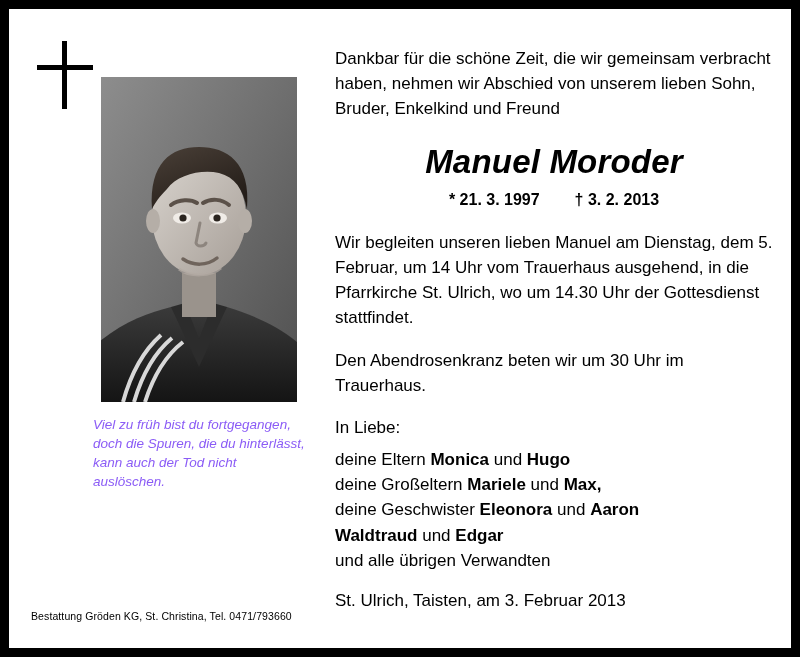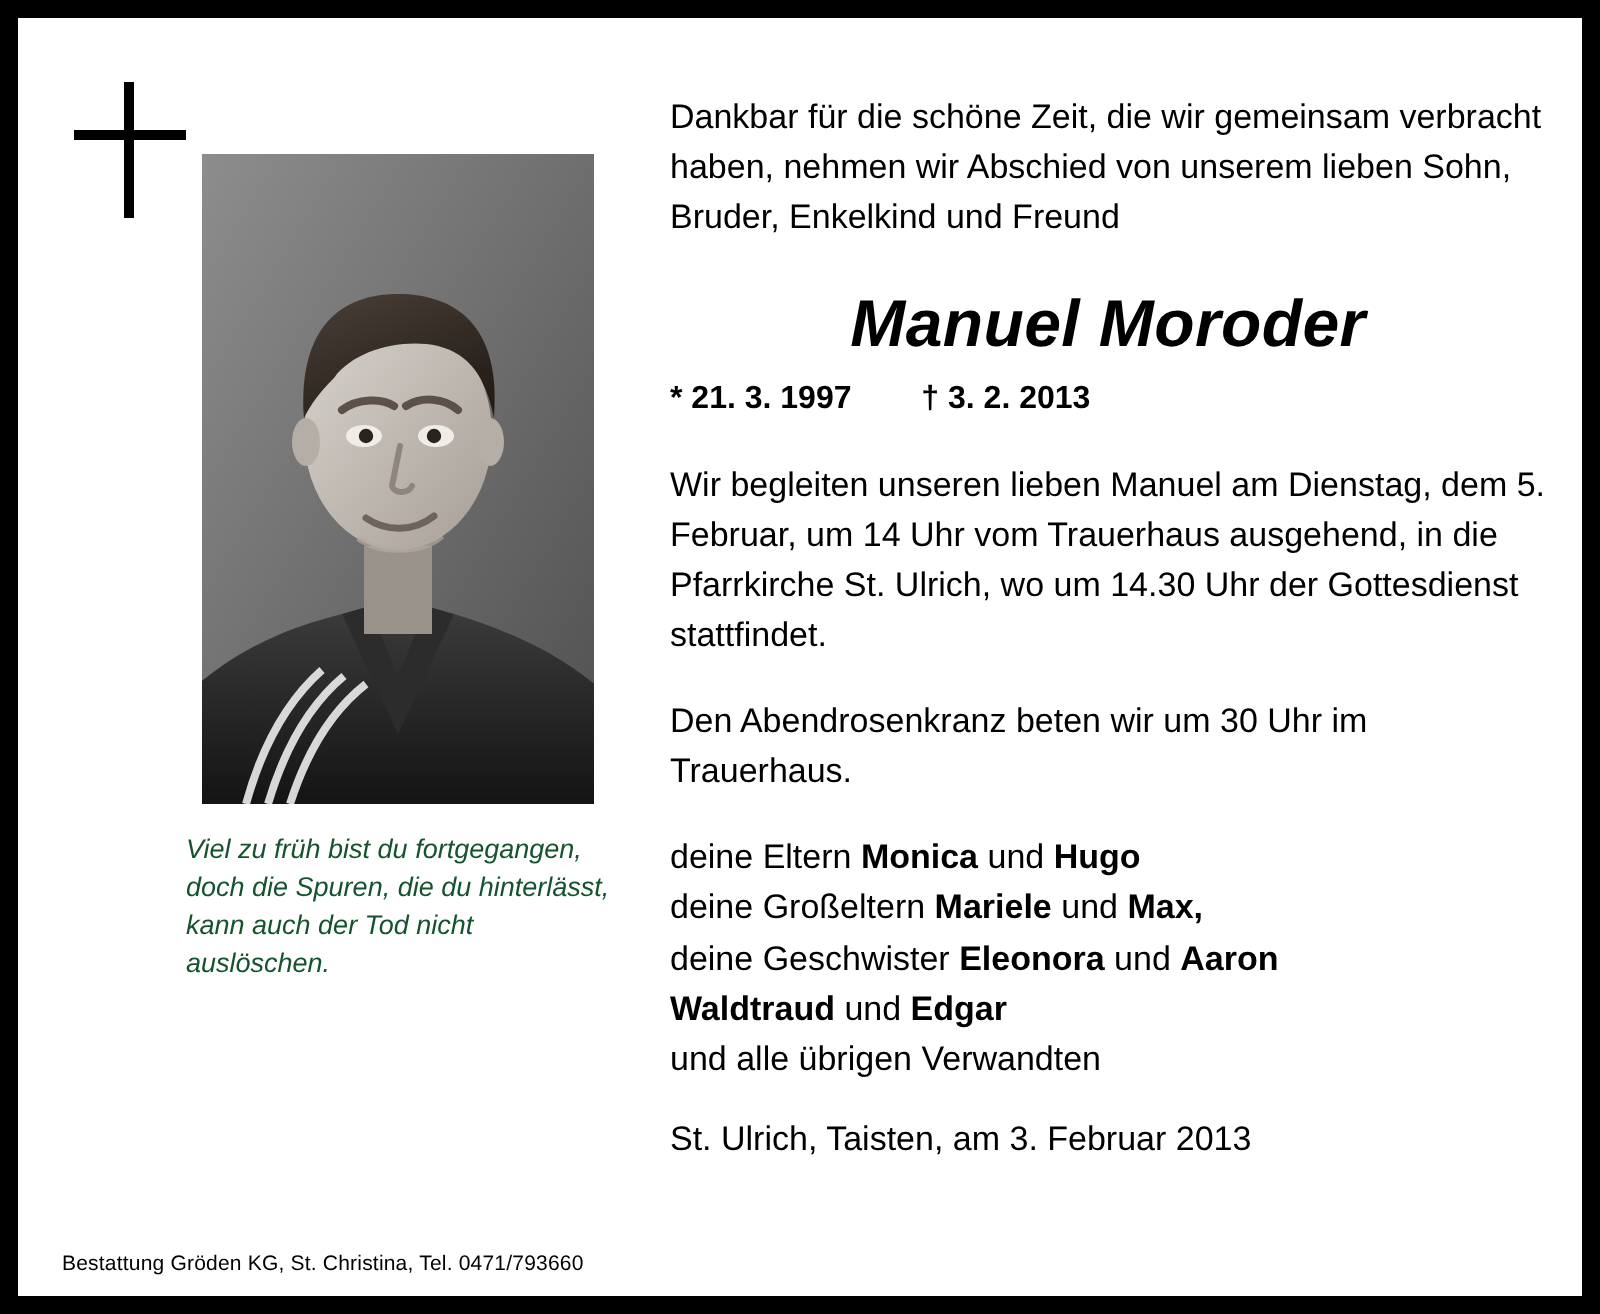--- a/index.html
+++ b/index.html
@@ -79,27 +79,27 @@
   .portrait svg { display: block; }
 
   .epitaph {
     position: absolute;
     left: 66px;
     top: 392px;
     width: 215px;
     font-style: italic;
     font-size: 13.5px;
     line-height: 1.42;
-    color: #14532d;
+    color: #8b5cf6;
   }
 
   .imprint {
     position: absolute;
     left: 4px;
-    bottom: 2px;
+    bottom: 18px;
     font-size: 10.5px;
     color: #000;
     letter-spacing: 0.1px;
   }
 
   
   .right-col {
     flex: 1 1 auto;
     padding-left: 18px;
     padding-top: 24px;
@@ -117,21 +117,21 @@
     font-weight: bold;
     text-align: center;
     margin: 0 0 10px 0;
     letter-spacing: 0.2px;
     font-style: italic;
   }
 
   .dates {
     font-size: 16px;
     font-weight: bold;
-    text-align: left;
+    text-align: center;
     margin: 0 0 22px 0;
   }
   .dates .sep { display: inline-block; width: 26px; }
 
   .para {
     font-size: 17px;
     line-height: 1.46;
     margin: 0 0 18px 0;
   }
 
@@ -237,20 +237,21 @@
 
       <div class="dates">
         <span>* 21. 3. 1997</span>
         <span class="sep"></span>
         <span>† 3. 2. 2013</span>
       </div>
 
       <p class="para">Wir begleiten unseren lieben Manuel am Dienstag, dem 5. Februar, um 14 Uhr vom Trauerhaus ausgehend, in die Pfarrkirche St. Ulrich, wo um 14.30 Uhr der Gottesdienst stattfindet.</p>
       <p class="para">Den Abendrosenkranz beten wir um 30 Uhr im Trauerhaus.</p>
 
+      <p class="inlove-label">In Liebe:</p>
 
       <div class="family">
         <div><span>deine Eltern <b>Monica</b> und <b>Hugo</b></span></div>
         <div><span>deine Großeltern <b>Mariele</b> und <b>Max,</b></span></div>
         <div><span>deine Geschwister <b>Eleonora</b> und <b>Aaron</b></span></div>
         <div><span><b>Waldtraud</b> und <b>Edgar</b></span></div>
         <div><span>und alle übrigen Verwandten</span></div>
       </div>
 
       <p class="place-date">St. Ulrich, Taisten, am 3. Februar 2013</p>

